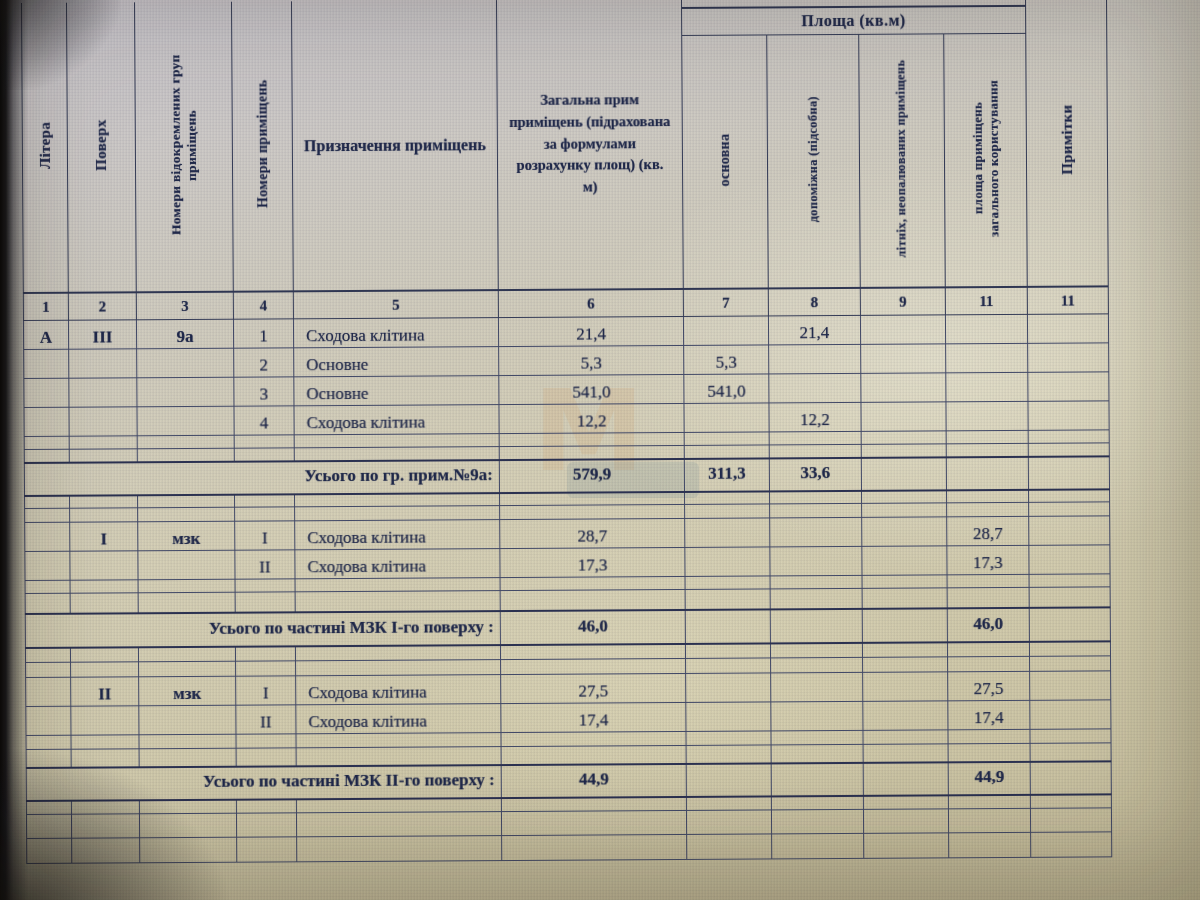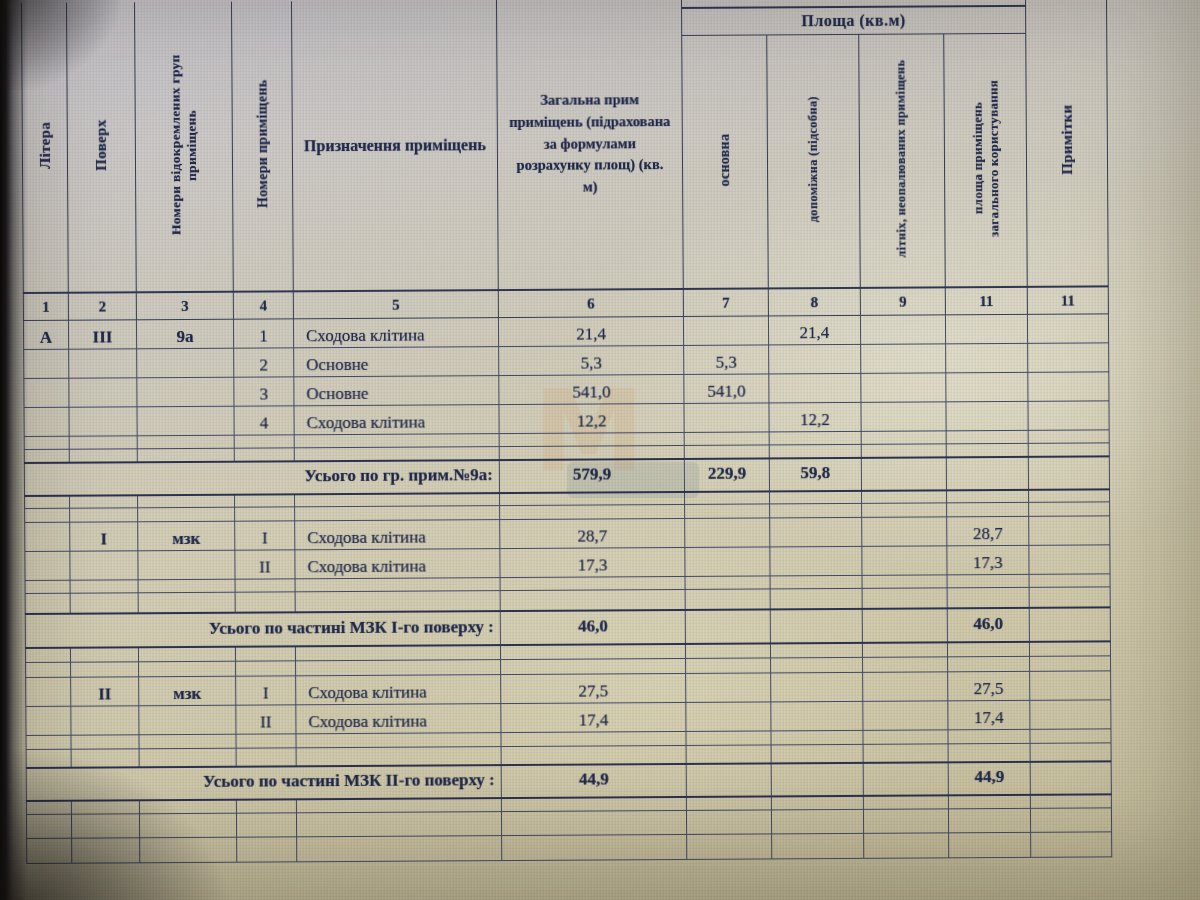--- a/index.html
+++ b/index.html
@@ -266,22 +266,22 @@
             <td class="cell c6"></td>
             <td class="cell c7"></td>
             <td class="cell c8"></td>
             <td class="cell c9"></td>
             <td class="cell c10"></td>
             <td class="cell c11"></td>
           </tr>
           <tr class="r-total" style="height: 33px;">
             <td colspan="5" class="cell total-label">Усього по гр. прим.№9а:</td>
             <td class="cell total-val c6">579,9</td>
-            <td class="cell total-val c7">229,9</td>
-            <td class="cell total-val c8">59,8</td>
+            <td class="cell total-val c7">311,3</td>
+            <td class="cell total-val c8">33,6</td>
             <td class="cell total-val c9"></td>
             <td class="cell total-val c10"></td>
             <td class="cell total-val c11"></td>
           </tr>
           <tr class="r-empty" style="height: 13px;">
             <td class="cell c1"></td>
             <td class="cell c2"></td>
             <td class="cell c3"></td>
             <td class="cell c4"></td>
             <td class="cell c5"></td>

